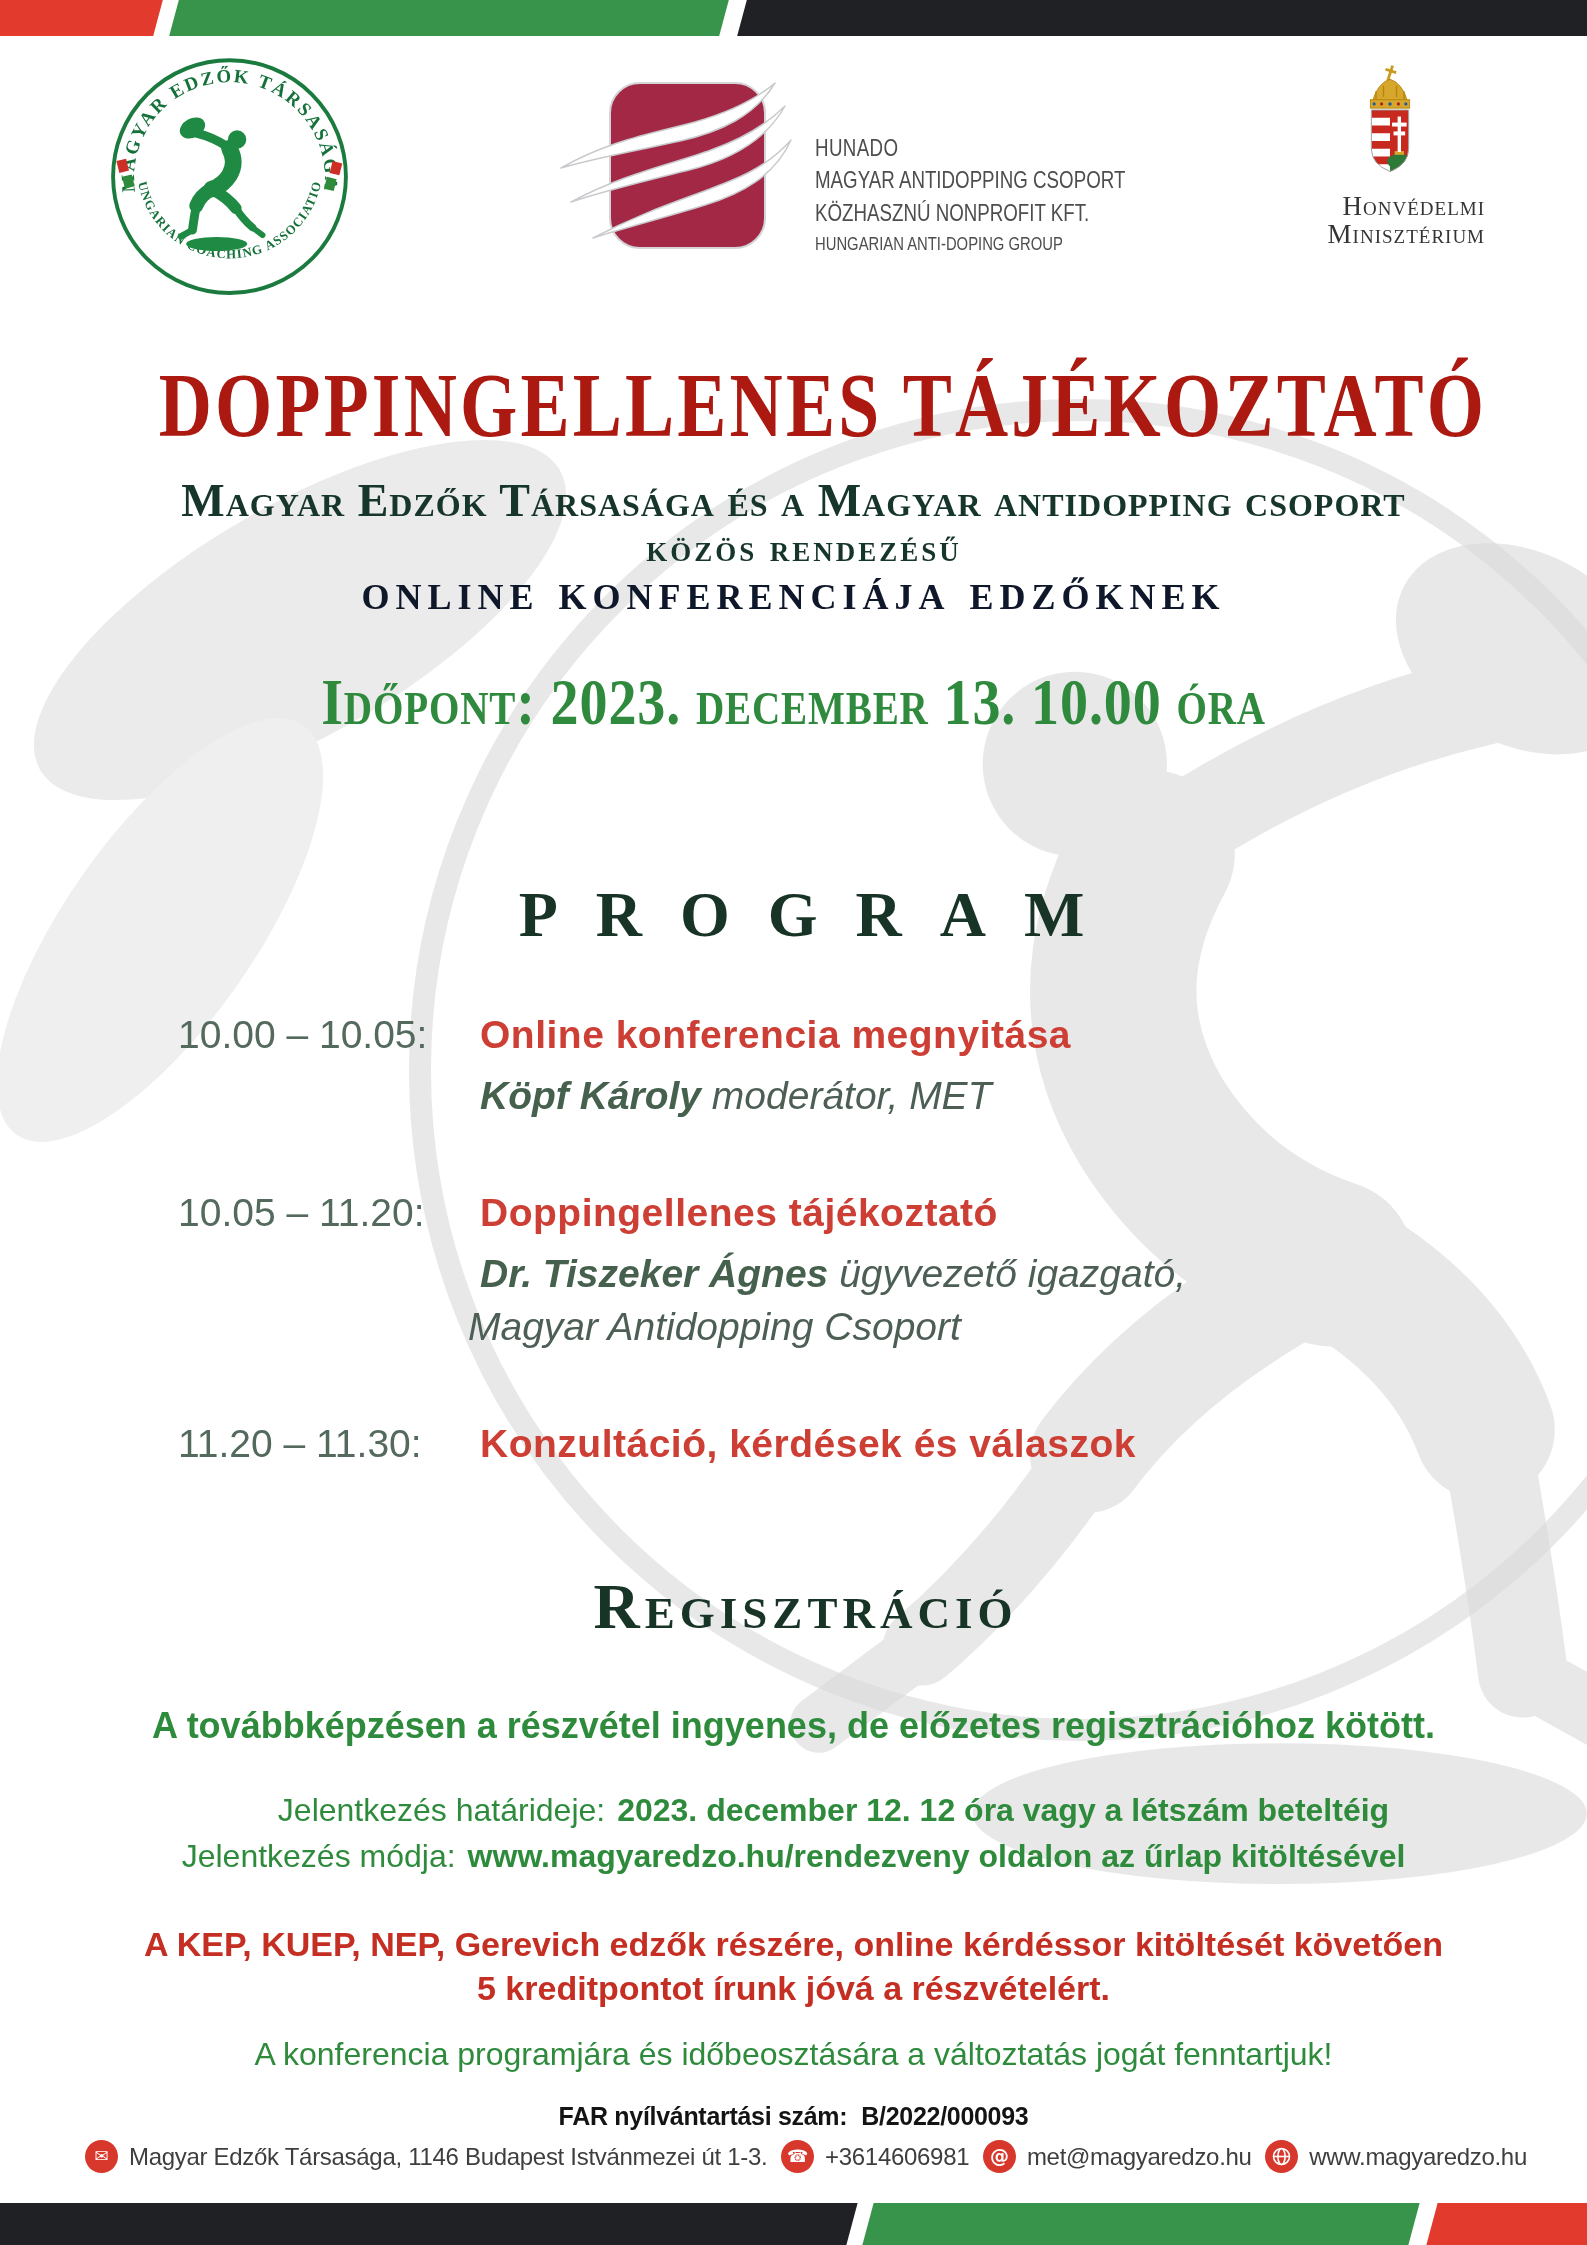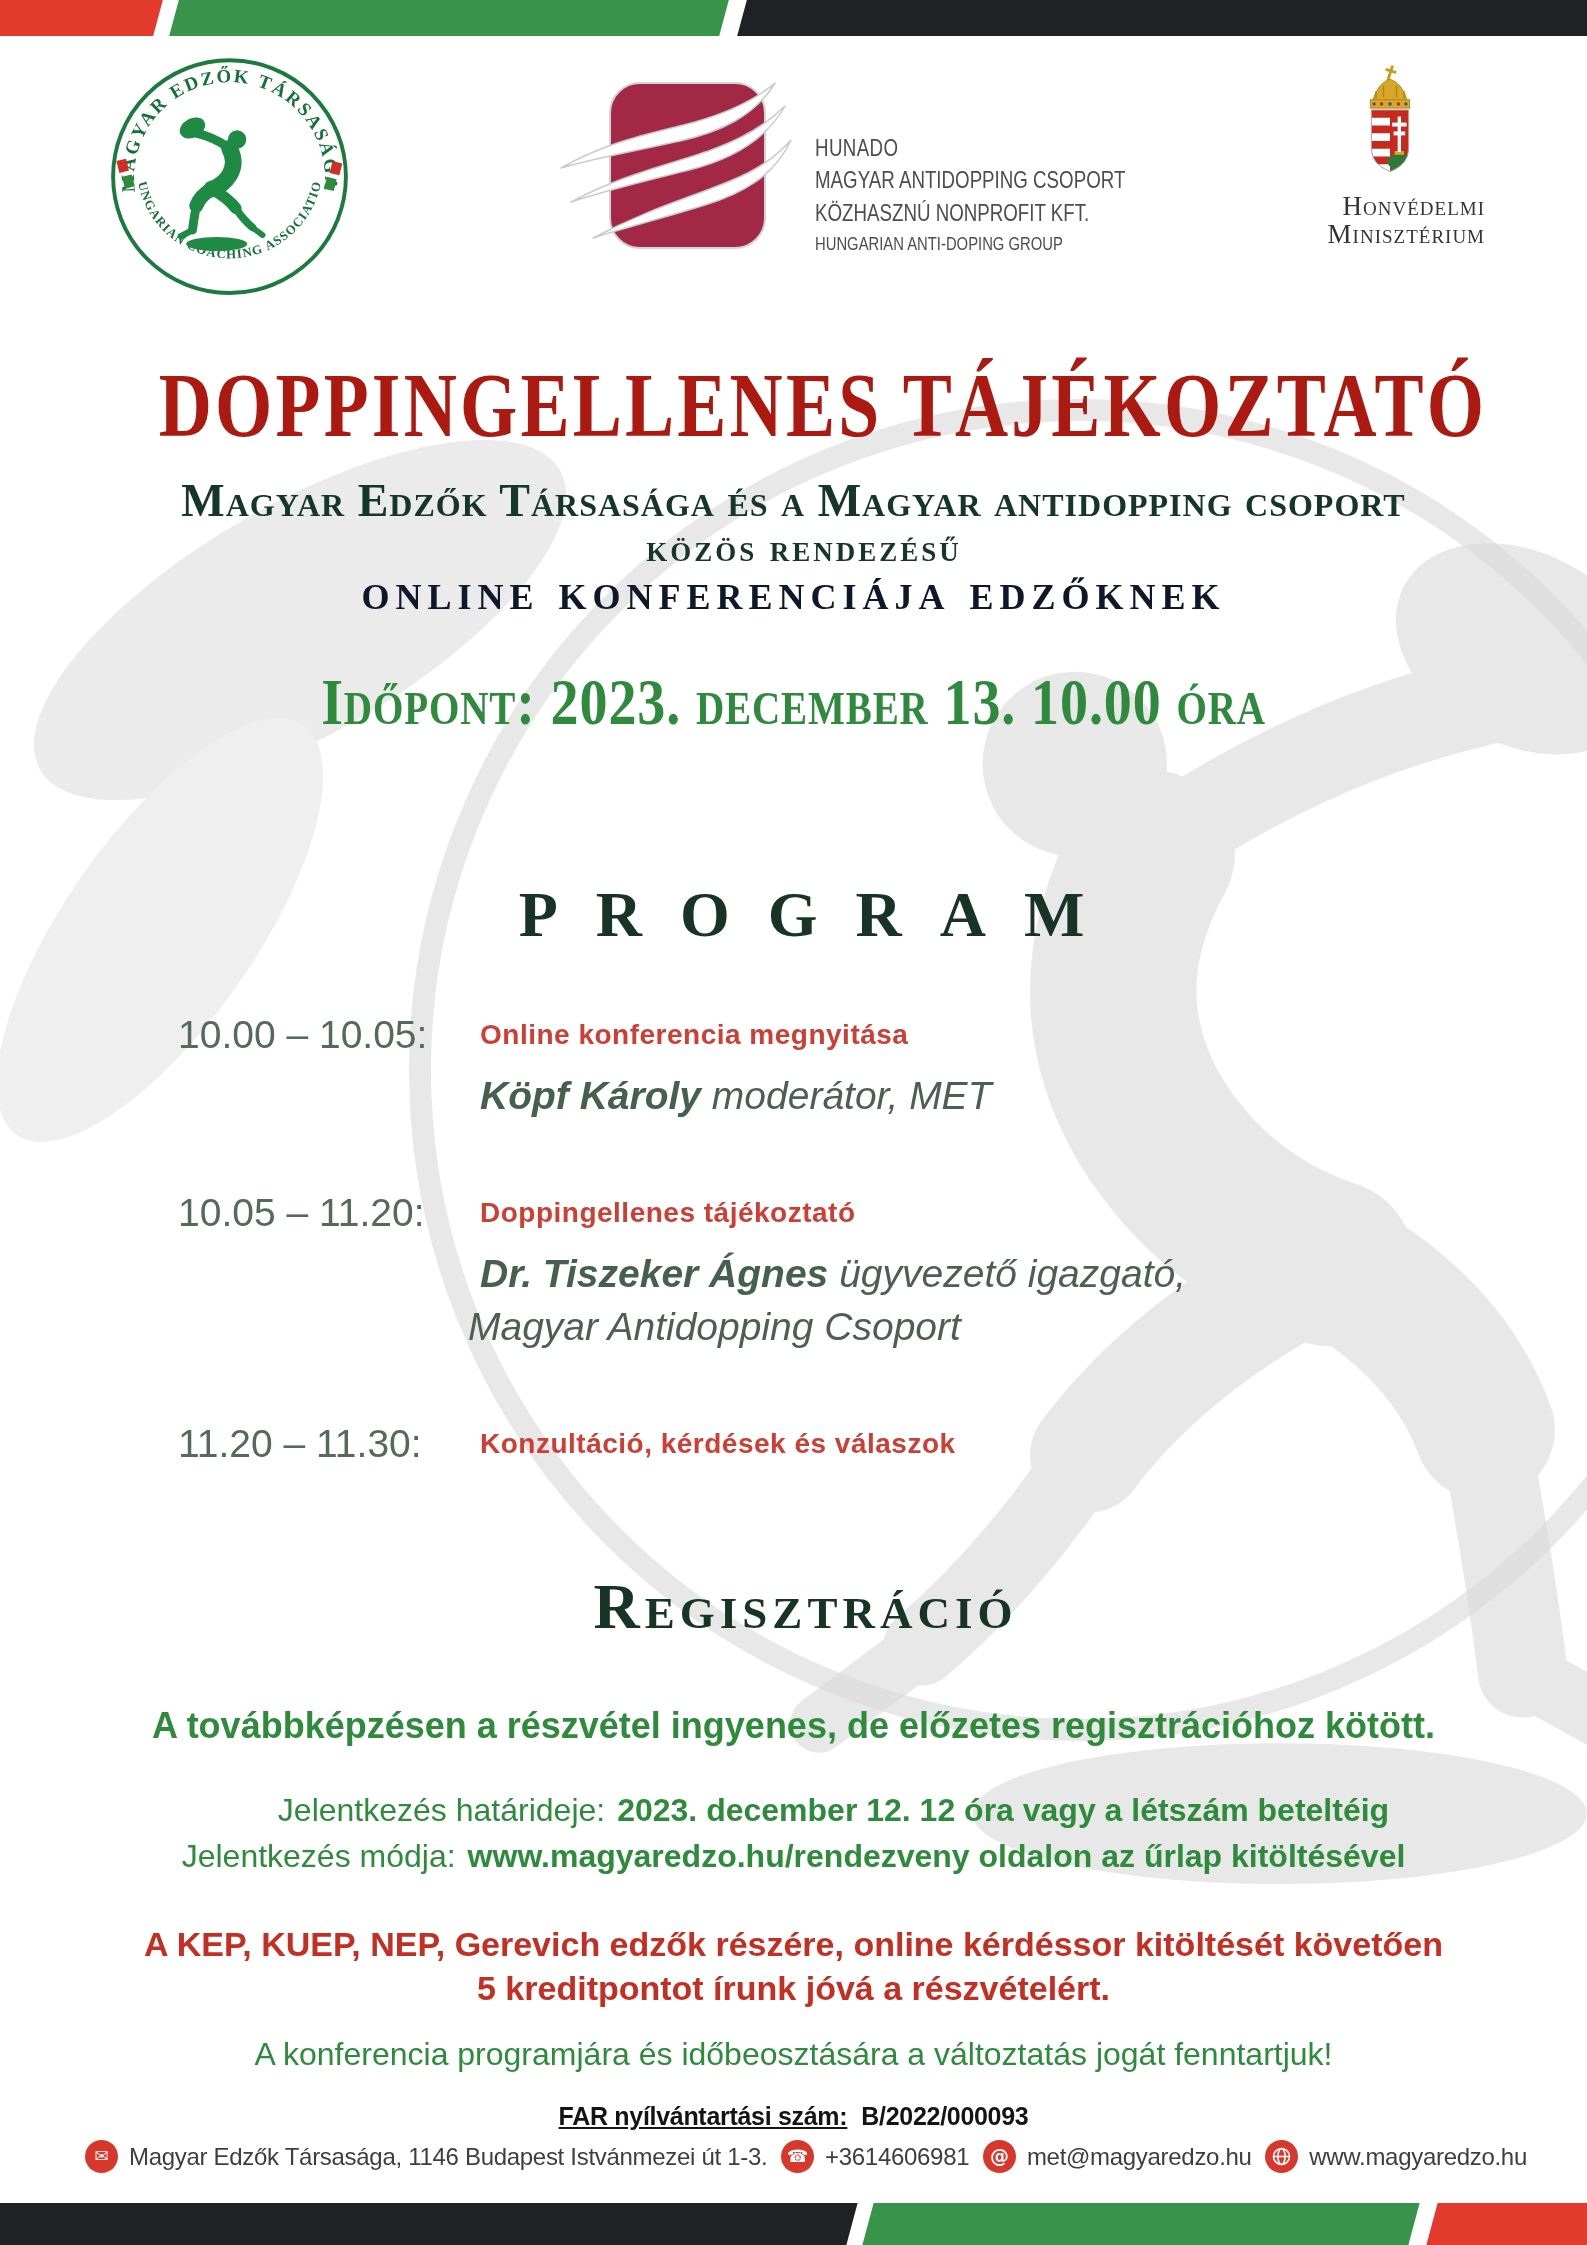--- a/index.html
+++ b/index.html
@@ -85,36 +85,36 @@
   .section-heading {
     font-family: "Liberation Serif", serif; font-weight: 700; color: #183426; margin: 0; padding-left: 24px;
   }
   .program-heading { top: 878px; font-size: 64px; letter-spacing: 38px; padding-left: 54px; }
   .reg-heading { top: 1570px; font-size: 64px; font-variant: small-caps; letter-spacing: 5px; }
 
   
   .schedule { position: absolute; left: 178px; top: 1012px; width: 1260px; z-index: 2; }
   .sch-item { display: grid; grid-template-columns: 302px auto; margin-bottom: 72px; }
   .sch-time { font-size: 39px; line-height: 45px; color: #546a5d; }
-  .sch-title { font-size: 28px; line-height: 45px; font-weight: 700; color: #cd3e35; letter-spacing: 0.5px; }
+  .sch-title { font-size: 39px; line-height: 45px; font-weight: 700; color: #cd3e35; letter-spacing: 0.5px; }
   .sch-speaker { margin-top: 16px; font-size: 39px; line-height: 45px; font-style: italic; color: #4d5f55; }
   .sch-speaker b { font-style: italic; color: #46604e; }
   .sch-org { margin-top: 8px; margin-left: -12px; font-size: 39px; line-height: 45px; font-style: italic; color: #4d5f55; }
 
   
   .reg-free  { top: 1705px; font-size: 36px; font-weight: 700; color: #2e8b3c; }
   .reg-line  { font-size: 32px; color: #2e8b3c; }
   .reg-deadline { top: 1792px; margin-left: 40px; }
   .reg-method   { top: 1838px; }
   .reg-line .lbl { font-weight: 400; margin-right: 12px; }
   .reg-line .val { font-weight: 700; }
   .reg-credit { top: 1922px; font-size: 34px; font-weight: 700; color: #c52e22; line-height: 44px; }
   .reg-note { top: 2036px; font-size: 32px; color: #2e8b3c; }
   .far-line { top: 2102px; font-size: 25px; font-weight: 700; color: #141414; letter-spacing: -0.3px; }
-  .far-line .lbl { margin-right: 14px; text-decoration: underline; }
+  .far-line .lbl { margin-right: 14px; }
 
   
   .contacts {
     position: absolute; left: 85px; right: 60px; top: 2140px; z-index: 2;
     display: flex; justify-content: space-between; align-items: center;
   }
   .contact { display: flex; align-items: center; gap: 11px; font-size: 24px; color: #3e3e3e; letter-spacing: -0.3px; white-space: nowrap; }
   .cicon {
     width: 33px; height: 33px; border-radius: 50%; background: #d8382c; color: #ffffff;
     display: flex; align-items: center; justify-content: center; flex: none;

